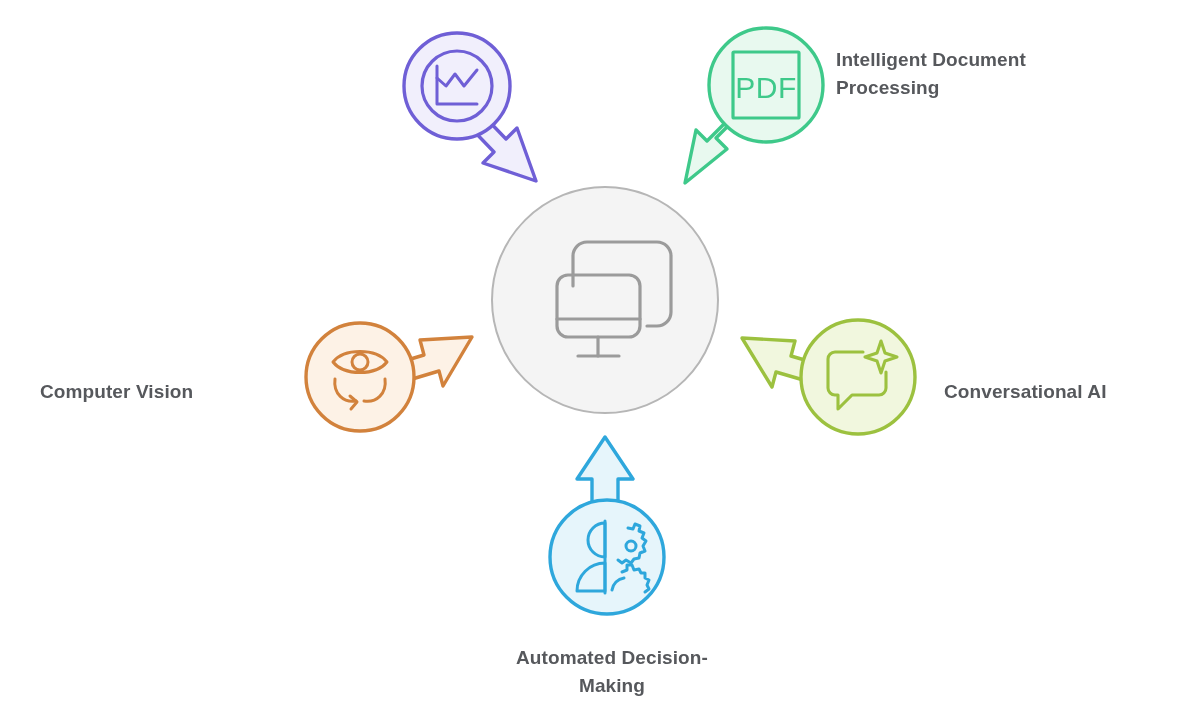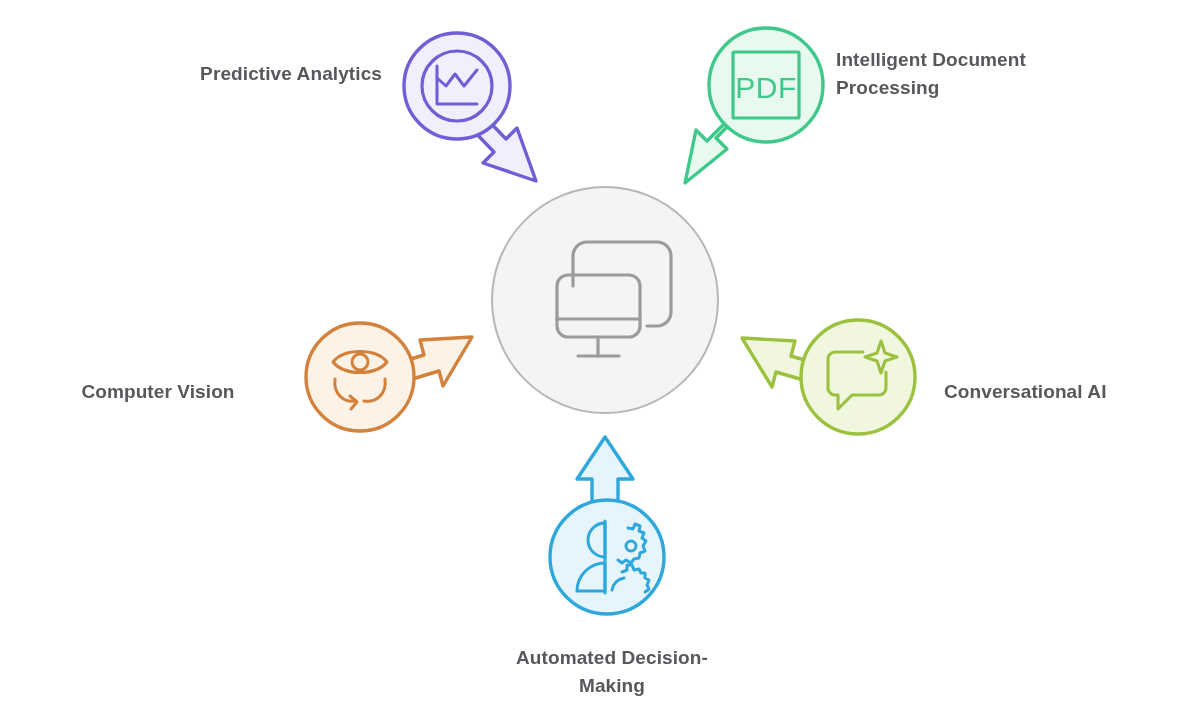--- a/index.html
+++ b/index.html
@@ -33,21 +33,21 @@
   #label-predictive-analytics {
     left: 110px; top: 60px; width: 272px;
     text-align: right;
   }
   #label-intelligent-document-processing {
     left: 836px; top: 46px; width: 232px;
     text-align: left;
   }
   #label-computer-vision {
     left: 40px; top: 378px; width: 236px;
-    text-align: center;
+    text-align: left;
   }
   #label-conversational-ai {
     left: 944px; top: 378px; width: 250px;
     text-align: left;
   }
   #label-automated-decision-making {
     left: 480px; top: 644px; width: 264px;
     text-align: center;
   }
   svg.diagram {
@@ -162,21 +162,20 @@
 
         <path d="M628 528 l5 1 2 -5 5 2 -1 5 5 2 -2 5 4 3 -3 5 2 5 -5 2 -1 5 -5 1 -3 4 -5 -3 -4 3 -4 -3"></path>
         <circle cx="631" cy="546" r="5"></circle>
 
         <path d="M622 572 l5 -2 0 -5 5 0 2 5 5 -1 2 4 4 0 0 5 4 2 -2 5 2 4 -4 3"></path>
         <path d="M612 590 A14 14 0 0 1 624 578"></path>
       </g>
     </g>
   </svg>
 
-  <div class="node-label" id="label-predictive-analytics">Predictive Analytics</div>
 
   <div class="node-label" id="label-intelligent-document-processing">Intelligent Document
 Processing</div>
 
   <div class="node-label" id="label-computer-vision">Computer Vision</div>
 
   <div class="node-label" id="label-automated-decision-making">Automated Decision-
 Making</div>
 
   <div class="node-label" id="label-conversational-ai">Conversational AI</div>

